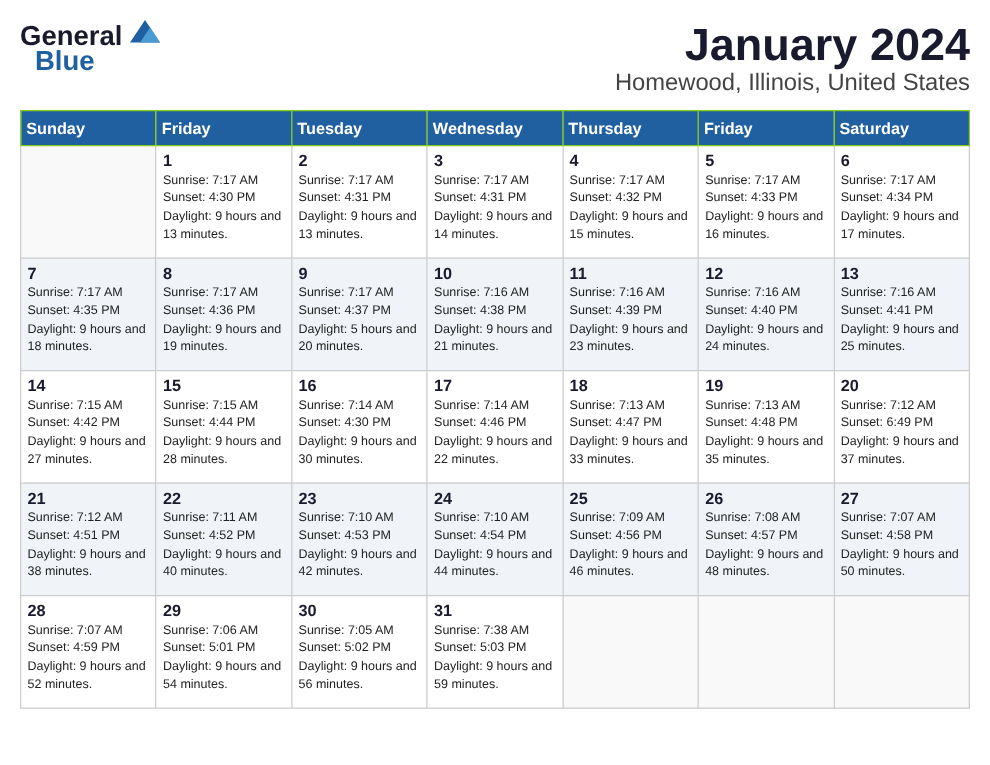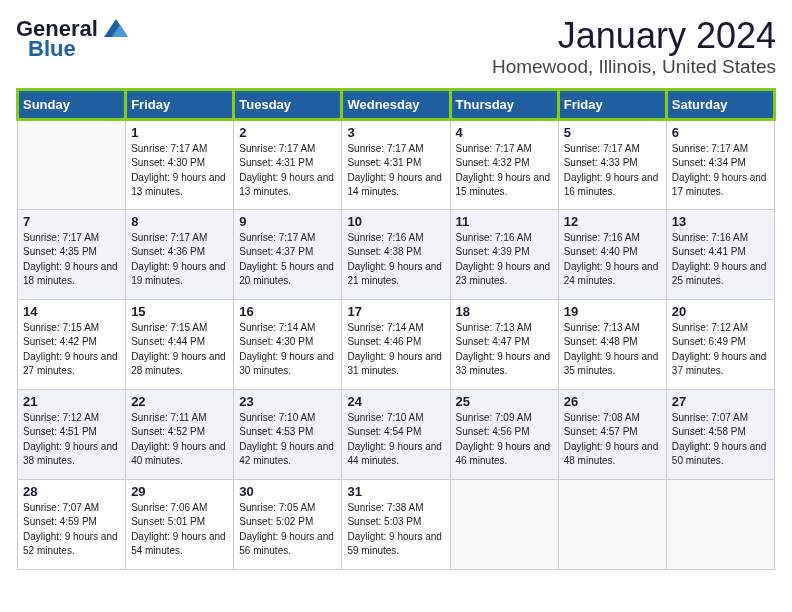--- a/index.html
+++ b/index.html
@@ -19,41 +19,41 @@
     .logo {
       display: flex;
       flex-direction: column;
       align-items: flex-start;
     }
     .title-block {
       text-align: right;
     }
     .calendar-title {
       font-size: 36px;
-      font-weight: normal;
+      font-weight: bold;
       color: #1a1a2e;
       line-height: 1.1;
     }
     .calendar-subtitle {
       font-size: 19px;
       color: #444;
     }
     table {
       width: 100%;
       border-collapse: collapse;
       table-layout: fixed;
     }
     thead th {
       background: #2060a0;
       color: #fff;
       font-size: 13px;
       font-weight: bold;
       padding: 6px 4px;
       text-align: left;
-      border: 3px solid #84cc16;
+      border: 1px solid #84cc16;
     }
     tbody td {
       vertical-align: top;
       border: 1px solid #ccc;
       padding: 4px 5px;
       font-size: 10.5px;
       color: #222;
       min-height: 80px;
       height: 90px;
     }
@@ -77,21 +77,21 @@
     }
     .empty-cell {
       background: #f9f9f9 !important;
     }
   </style>
 </head>
 <body>
 
 <div class="header">
   <div class="logo">
-    <div style="display:flex;align-items:center;">
+    <div style="display:flex;">
       <span style="font-size:22px;font-weight:bold;color:#1a1a2e;">General</span>
       <svg width="32" height="22" viewBox="0 0 32 22" style="margin-left:2px;margin-top:-2px;">
         <polygon points="4,20 16,2 28,20" fill="#2060a0"></polygon>
         <polygon points="12,20 20,8 28,20" fill="#4a9ad4"></polygon>
       </svg>
     </div>
     <span style="font-size:22px;font-weight:bold;color:#2060a0;margin-top:-6px;margin-left:12px;">Blue</span>
   </div>
   <div class="title-block">
     <div class="calendar-title">January 2024</div>
@@ -244,21 +244,21 @@
           <span>Sunrise: 7:14 AM</span><br>
           <span>Sunset: 4:30 PM</span><br>
           <span>Daylight: 9 hours and 30 minutes.</span>
         </div>
       </td>
         <td>
         <span class="day-number">17</span>
         <div class="day-info">
           <span>Sunrise: 7:14 AM</span><br>
           <span>Sunset: 4:46 PM</span><br>
-          <span>Daylight: 9 hours and 31 minutes.</span>
+          <span>Daylight: 9 hours and 22 minutes.</span>
         </div>
       </td>
         <td>
         <span class="day-number">18</span>
         <div class="day-info">
           <span>Sunrise: 7:13 AM</span><br>
           <span>Sunset: 4:47 PM</span><br>
           <span>Daylight: 9 hours and 33 minutes.</span>
         </div>
       </td>

